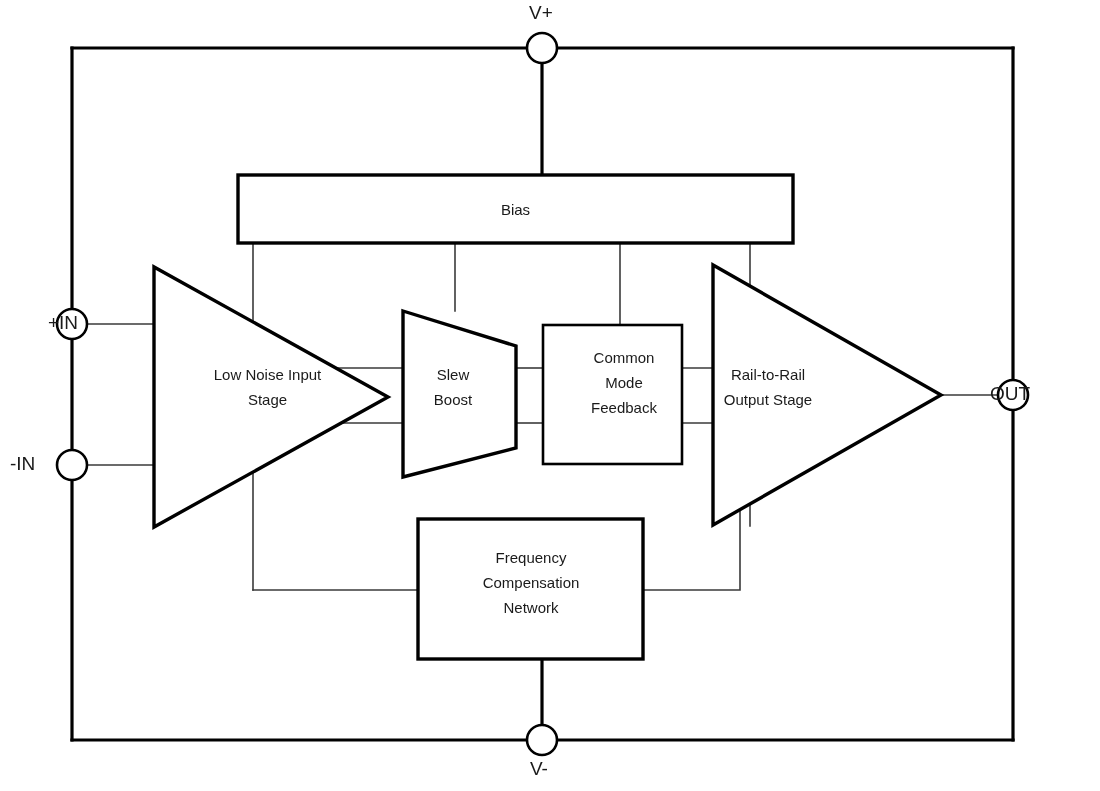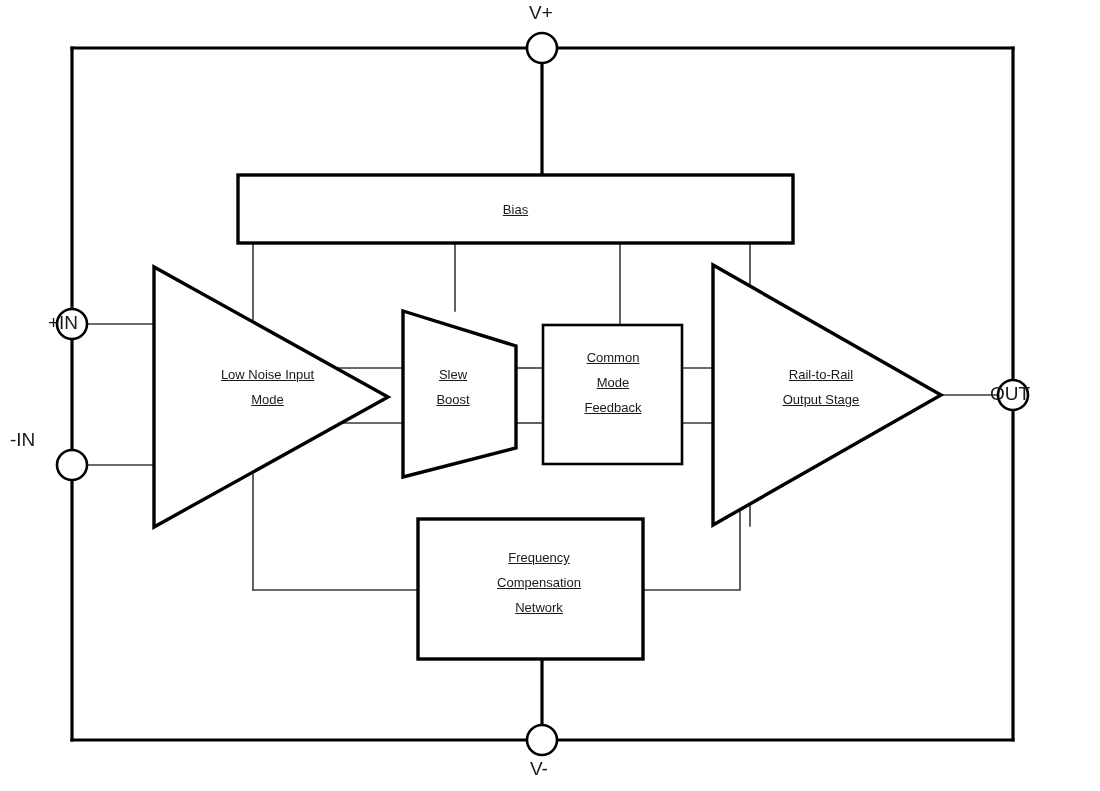--- a/index.html
+++ b/index.html
@@ -51,45 +51,44 @@
   .block-shape-thin {
     fill: #ffffff;
     stroke: #000000;
     stroke-width: 2.6;
     stroke-linejoin: miter;
   }
   .blk-label {
     position: absolute;
     text-align: center;
     color: #1a1a1a;
-    font-size: 13px;
+    font-size: 15px;
     line-height: 25px;
     font-family: "Liberation Sans", sans-serif;
     white-space: pre-line;
     pointer-events: none;
-    text-decoration: underline;
   }
   .pin-label {
     position: absolute;
     color: #1a1a1a;
     font-size: 19px;
     font-family: "Liberation Sans", sans-serif;
     white-space: nowrap;
   }
   .lbl-bias      { left: 238px; top: 197px; width: 555px; }
   .lbl-input     { left: 160px; top: 362px; width: 215px; }
   .lbl-slew      { left: 405px; top: 362px; width: 96px; }
-  .lbl-cmf       { left: 543px; top: 345px; width: 140px; }
-  .lbl-output    { left: 721px; top: 362px; width: 200px; }
-  .lbl-fcn       { left: 418px; top: 545px; width: 226px; padding-left: 8px; }
+  .lbl-cmf       { left: 543px; top: 345px; width: 140px; padding-left: 11px; }
+  .lbl-output    { left: 668px; top: 362px; width: 200px; }
+  .lbl-fcn       { left: 418px; top: 545px; width: 226px; }
 
   .lbl-vplus  { left: 529px; top: 2px; }
   .lbl-vminus { left: 530px; top: 758px; }
   .lbl-pin    { left: 8px; top: 312px; margin-left: 40px; }
-  .lbl-nin    { left: 10px; top: 429px; }
+  .lbl-nin    { left: 10px; top: 453px; }
   .lbl-out    { left: 990px; top: 383px; }
 </style>
 </head>
 <body>
 
 <div id="stage">
 
   <svg id="diagram" viewBox="0 0 1100 791">
 
     <path class="wire-thick" d="M 72 48 L 1013 48"></path>
@@ -141,21 +140,21 @@
     <circle class="node-circle" cx="542" cy="48" r="15"></circle>
     <circle class="node-circle" cx="542" cy="740" r="15"></circle>
     <circle class="node-circle" cx="72" cy="324" r="15"></circle>
     <circle class="node-circle" cx="72" cy="465" r="15"></circle>
     <circle class="node-circle" cx="1013" cy="395" r="15"></circle>
   </svg>
 
   <div class="blk-label lbl-bias">Bias</div>
 
   <div class="blk-label lbl-input">Low Noise Input
-Mode</div>
+Stage</div>
 
   <div class="blk-label lbl-slew">Slew
 Boost</div>
 
   <div class="blk-label lbl-cmf">Common
 Mode
 Feedback</div>
 
   <div class="blk-label lbl-output">Rail-to-Rail
 Output Stage</div>

